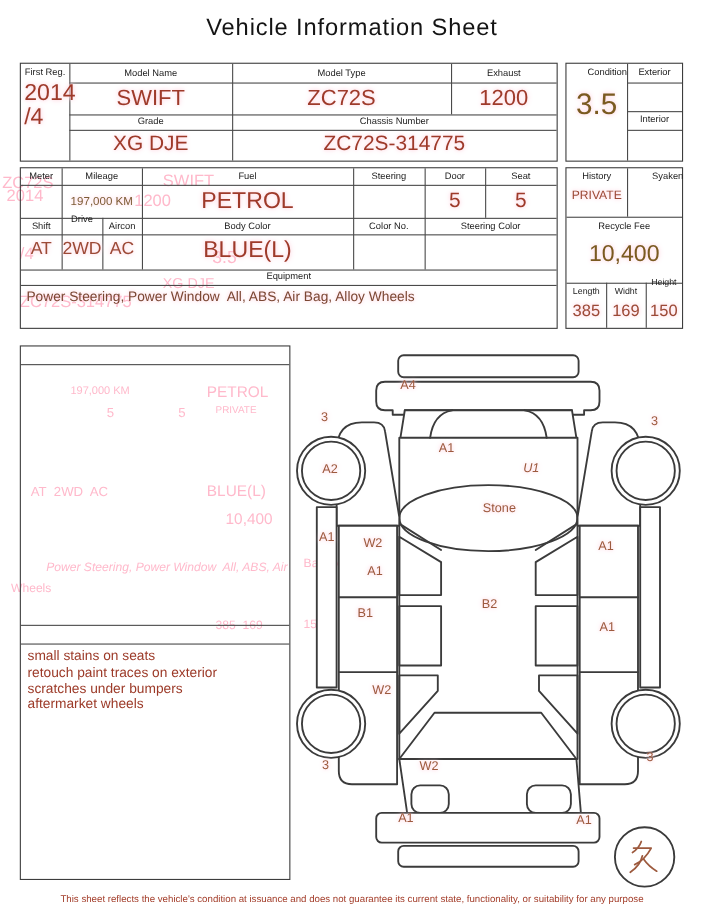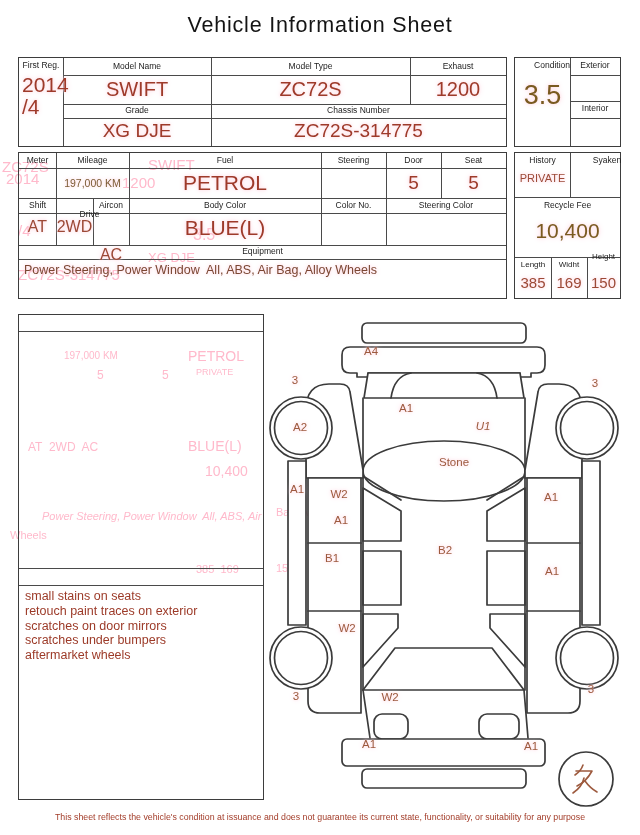--- a/index.html
+++ b/index.html
@@ -114,24 +114,24 @@
     <div class="val red halo" style="left:110px;top:18px;width:192px;font-size:21px;">PETROL</div>
     <div class="hdr" style="left:302px;top:1px;width:65px;">Steering</div>
     <div class="val" style="left:302px;top:20px;width:65px;"></div>
     <div class="hdr" style="left:367px;top:1px;width:55px;">Door</div>
     <div class="val red halo" style="left:367px;top:19px;width:55px;font-size:19px;">5</div>
     <div class="hdr" style="left:422px;top:1px;width:65px;">Seat</div>
     <div class="val red halo" style="left:422px;top:19px;width:65px;font-size:19px;">5</div>
 
     <div class="hdr" style="left:0;top:46px;width:37px;">Shift</div>
     <div class="val rust halo" style="left:0;top:65px;width:37px;font-size:16px;">AT</div>
-    <div class="hdr" style="left:37px;top:55px;width:37px;padding-left:15px;">Drive</div>
+    <div class="hdr" style="left:37px;top:40px;width:37px;">Drive</div>
     <div class="val rust halo" style="left:37px;top:65px;width:37px;font-size:16px;">2WD</div>
     <div class="hdr" style="left:74px;top:46px;width:36px;">Aircon</div>
-    <div class="val rust halo" style="left:74px;top:65px;width:36px;font-size:16px;margin-top:28px;">AC</div>
+    <div class="val rust halo" style="left:74px;top:65px;width:36px;font-size:16px;">AC</div>
     <div class="hdr" style="left:110px;top:46px;width:192px;">Body Color</div>
     <div class="val red halo" style="left:110px;top:63px;width:192px;font-size:21px;">BLUE(L)</div>
     <div class="hdr" style="left:302px;top:46px;width:65px;">Color No.</div>
     <div class="val" style="left:302px;top:65px;width:65px;"></div>
     <div class="hdr" style="left:367px;top:46px;width:120px;">Steering Color</div>
     <div class="val" style="left:367px;top:65px;width:120px;"></div>
 
     <div class="hdr" style="left:0;top:92px;width:487px;">Equipment</div>
     <div class="val halo" style="left:5px;top:110px;width:480px;text-align:left;font-size:12.5px;color:#7b4733;">Power Steering, Power Window  All, ABS, Air Bag, Alloy Wheels</div>
   </div>
@@ -160,21 +160,20 @@
   </div>
 
   <div class="frame" style="left:18px;top:314px;width:244px;height:484px;">
     <div class="hline" style="left:0;top:16px;width:244px;"></div>
     <div class="hline" style="left:0;top:253px;width:244px;"></div>
     <div class="hline" style="left:0;top:270px;width:244px;"></div>
   </div>
   <div id="notes">
       <div>small stains on seats</div>
       <div>retouch paint traces on exterior</div>
-      <div>scratches on door mirrors</div>
       <div>scratches under bumpers</div>
       <div>aftermarket wheels</div>
     </div>
 
   <svg style="position:absolute;left:273px;top:310px;" width="367" height="498" viewBox="0 0 367 498" fill="none" stroke="#3b3b3b" stroke-width="1.7" stroke-linejoin="round" stroke-linecap="round">
     <g>
       <rect x="89" y="13" width="164" height="20" rx="5" fill="#fff"></rect>
       <path d="M77,37 H264 Q272,37 272,45 V55 Q272,63 264,63 H258 V67 H247 V63 H95 V67 H84 V63 H77 Q69,63 69,55 V45 Q69,37 77,37 Z" fill="#fff"></path>
     </g>
     <g>

